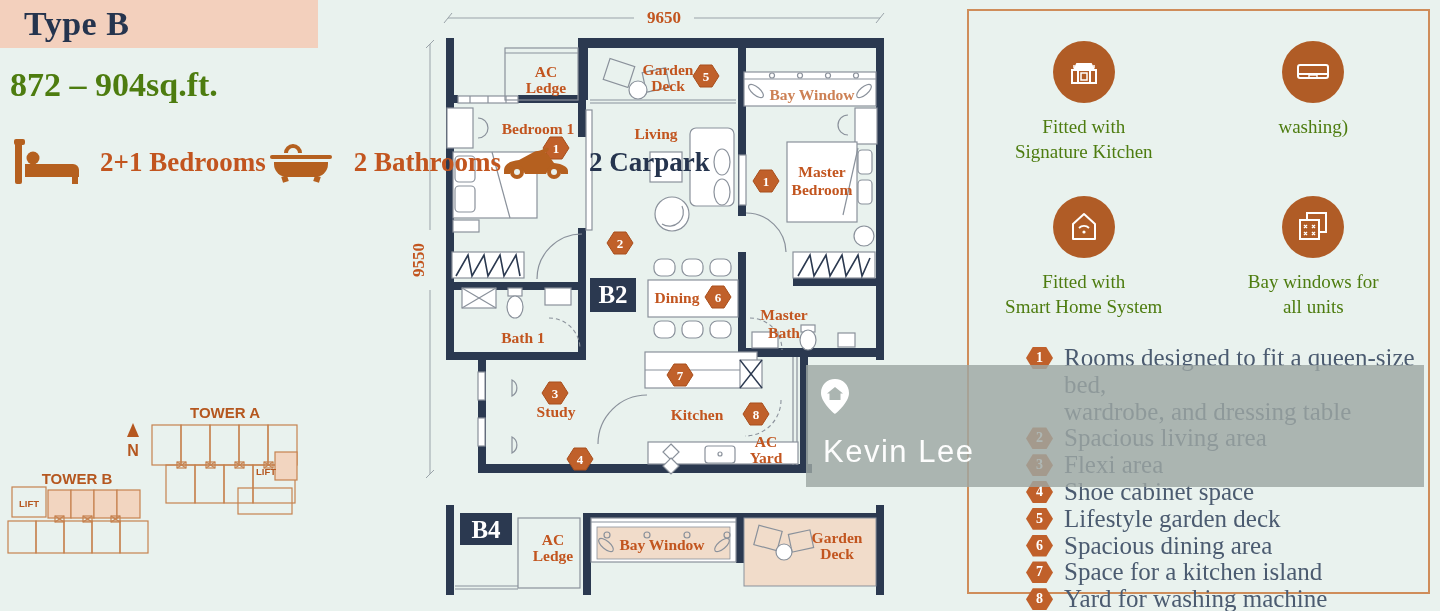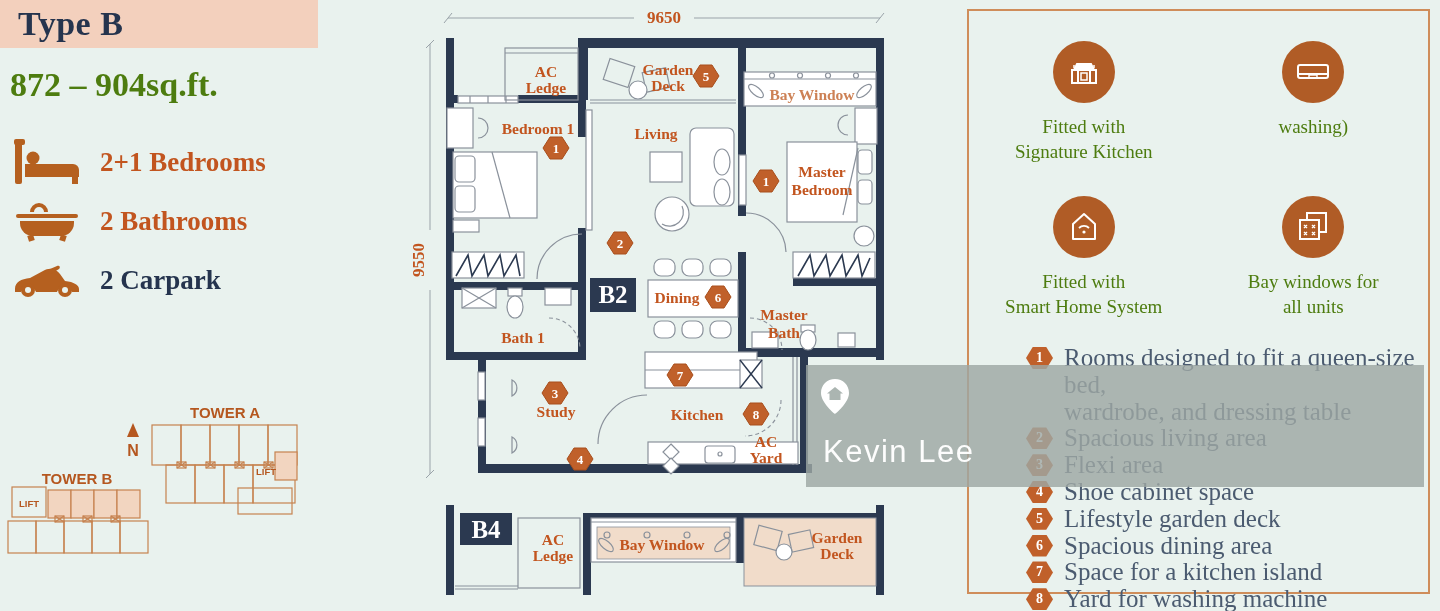--- a/index.html
+++ b/index.html
@@ -2,24 +2,24 @@
 <html><head>
 <meta charset="utf-8">
 <style>
   html,body{margin:0;padding:0;background:#dfe9e5;}
   .canvas{position:relative;width:1440px;height:611px;background:#e9f2ee;overflow:hidden;
           font-family:"Liberation Serif",serif;}
   svg text{font-family:"Liberation Serif",serif;}
 
   
   .header{position:absolute;left:0;top:0;width:318px;height:48px;background:#f3d0bd;
-          display:flex;align-items:center;padding-left:18px;box-sizing:border-box;}
+          display:flex;align-items:center;padding-left:24px;box-sizing:border-box;}
   .header .title{font-size:34px;font-weight:bold;color:#25344e;letter-spacing:.5px;}
   .area{position:absolute;left:10px;top:66px;font-size:34px;font-weight:bold;color:#4d7c0f;}
-  .features{position:absolute;left:12px;top:138px;display:flex;flex-direction:column;gap:11px;}
+  .features{position:absolute;left:12px;top:138px;display:flex;flex-direction:row;gap:0;}
   .feature-row{display:flex;align-items:center;gap:18px;height:48px;}
   .feature-row .ficon{width:70px;display:flex;justify-content:center;flex-shrink:0;}
   .feature-label{font-size:27px;font-weight:bold;color:#c2551f;}
   .feature-label.navy{color:#25344e;}
 
   
   .panel{position:absolute;left:967px;top:9px;width:463px;height:585px;
          border:2px solid #cf8d5a;box-sizing:border-box;}
   .features-grid{display:grid;grid-template-columns:1fr 1fr;padding-top:30px;row-gap:32px;}
   .pfeature{display:flex;flex-direction:column;align-items:center;text-align:center;}

